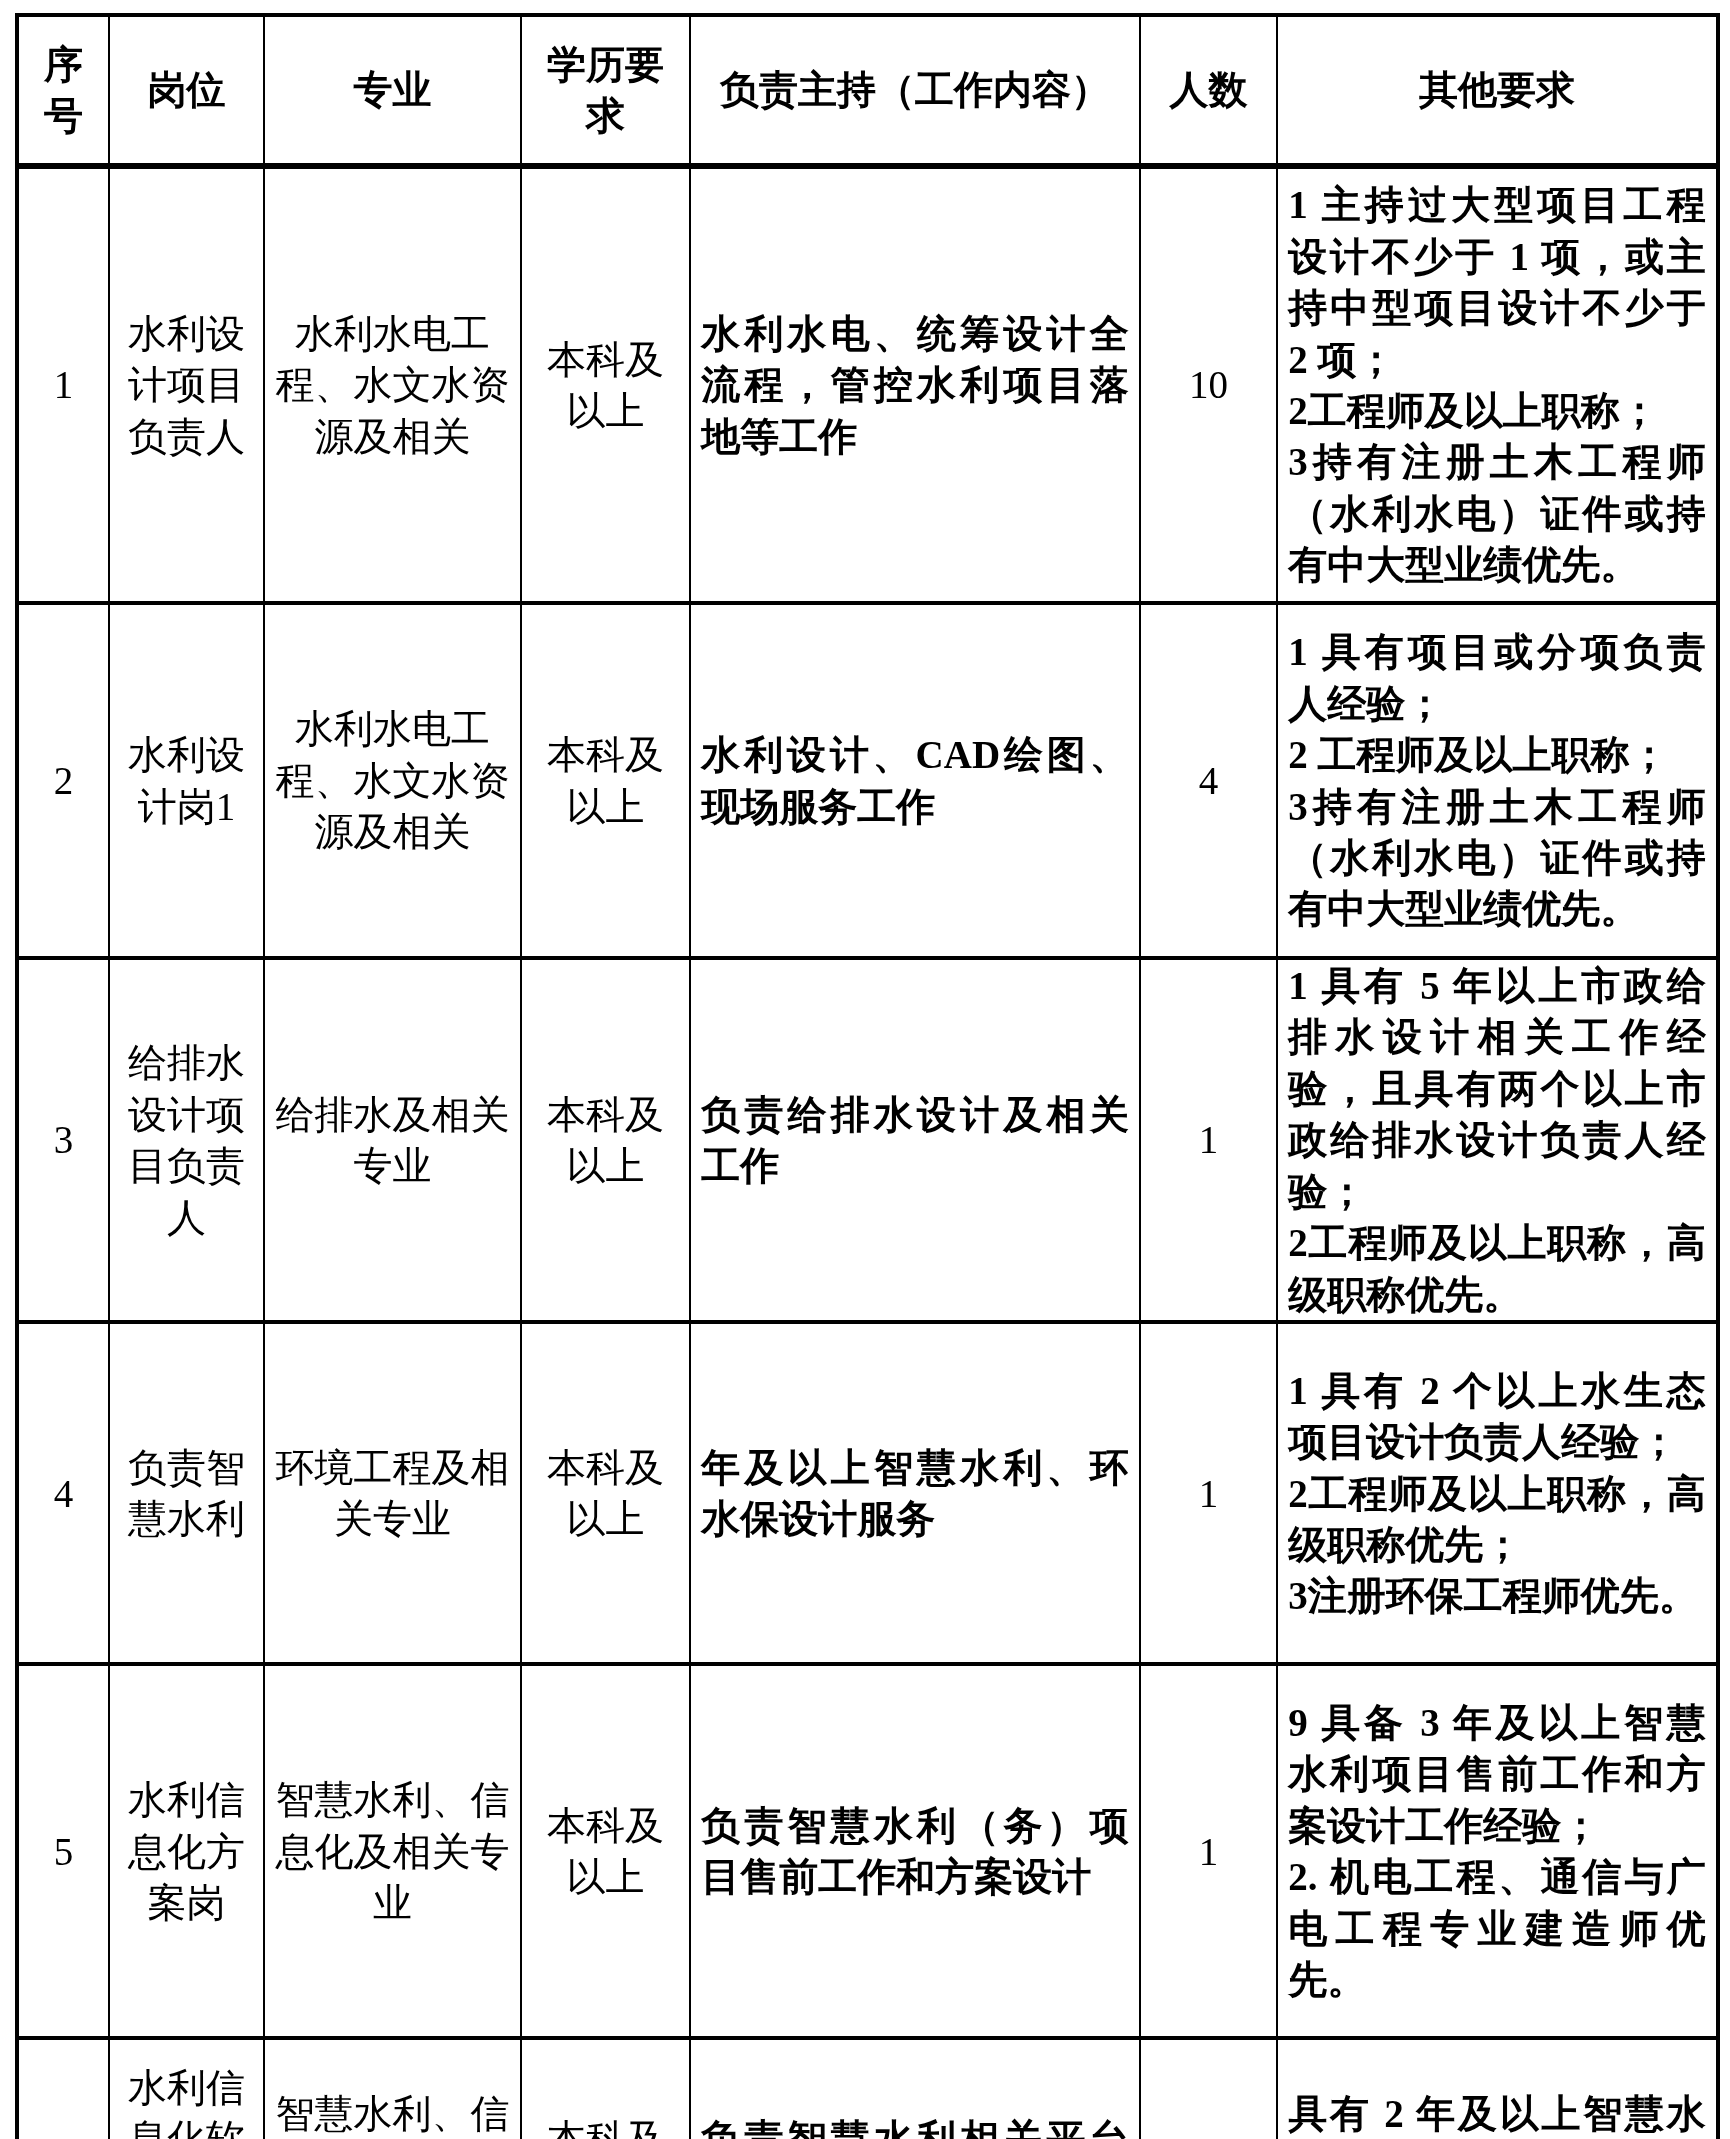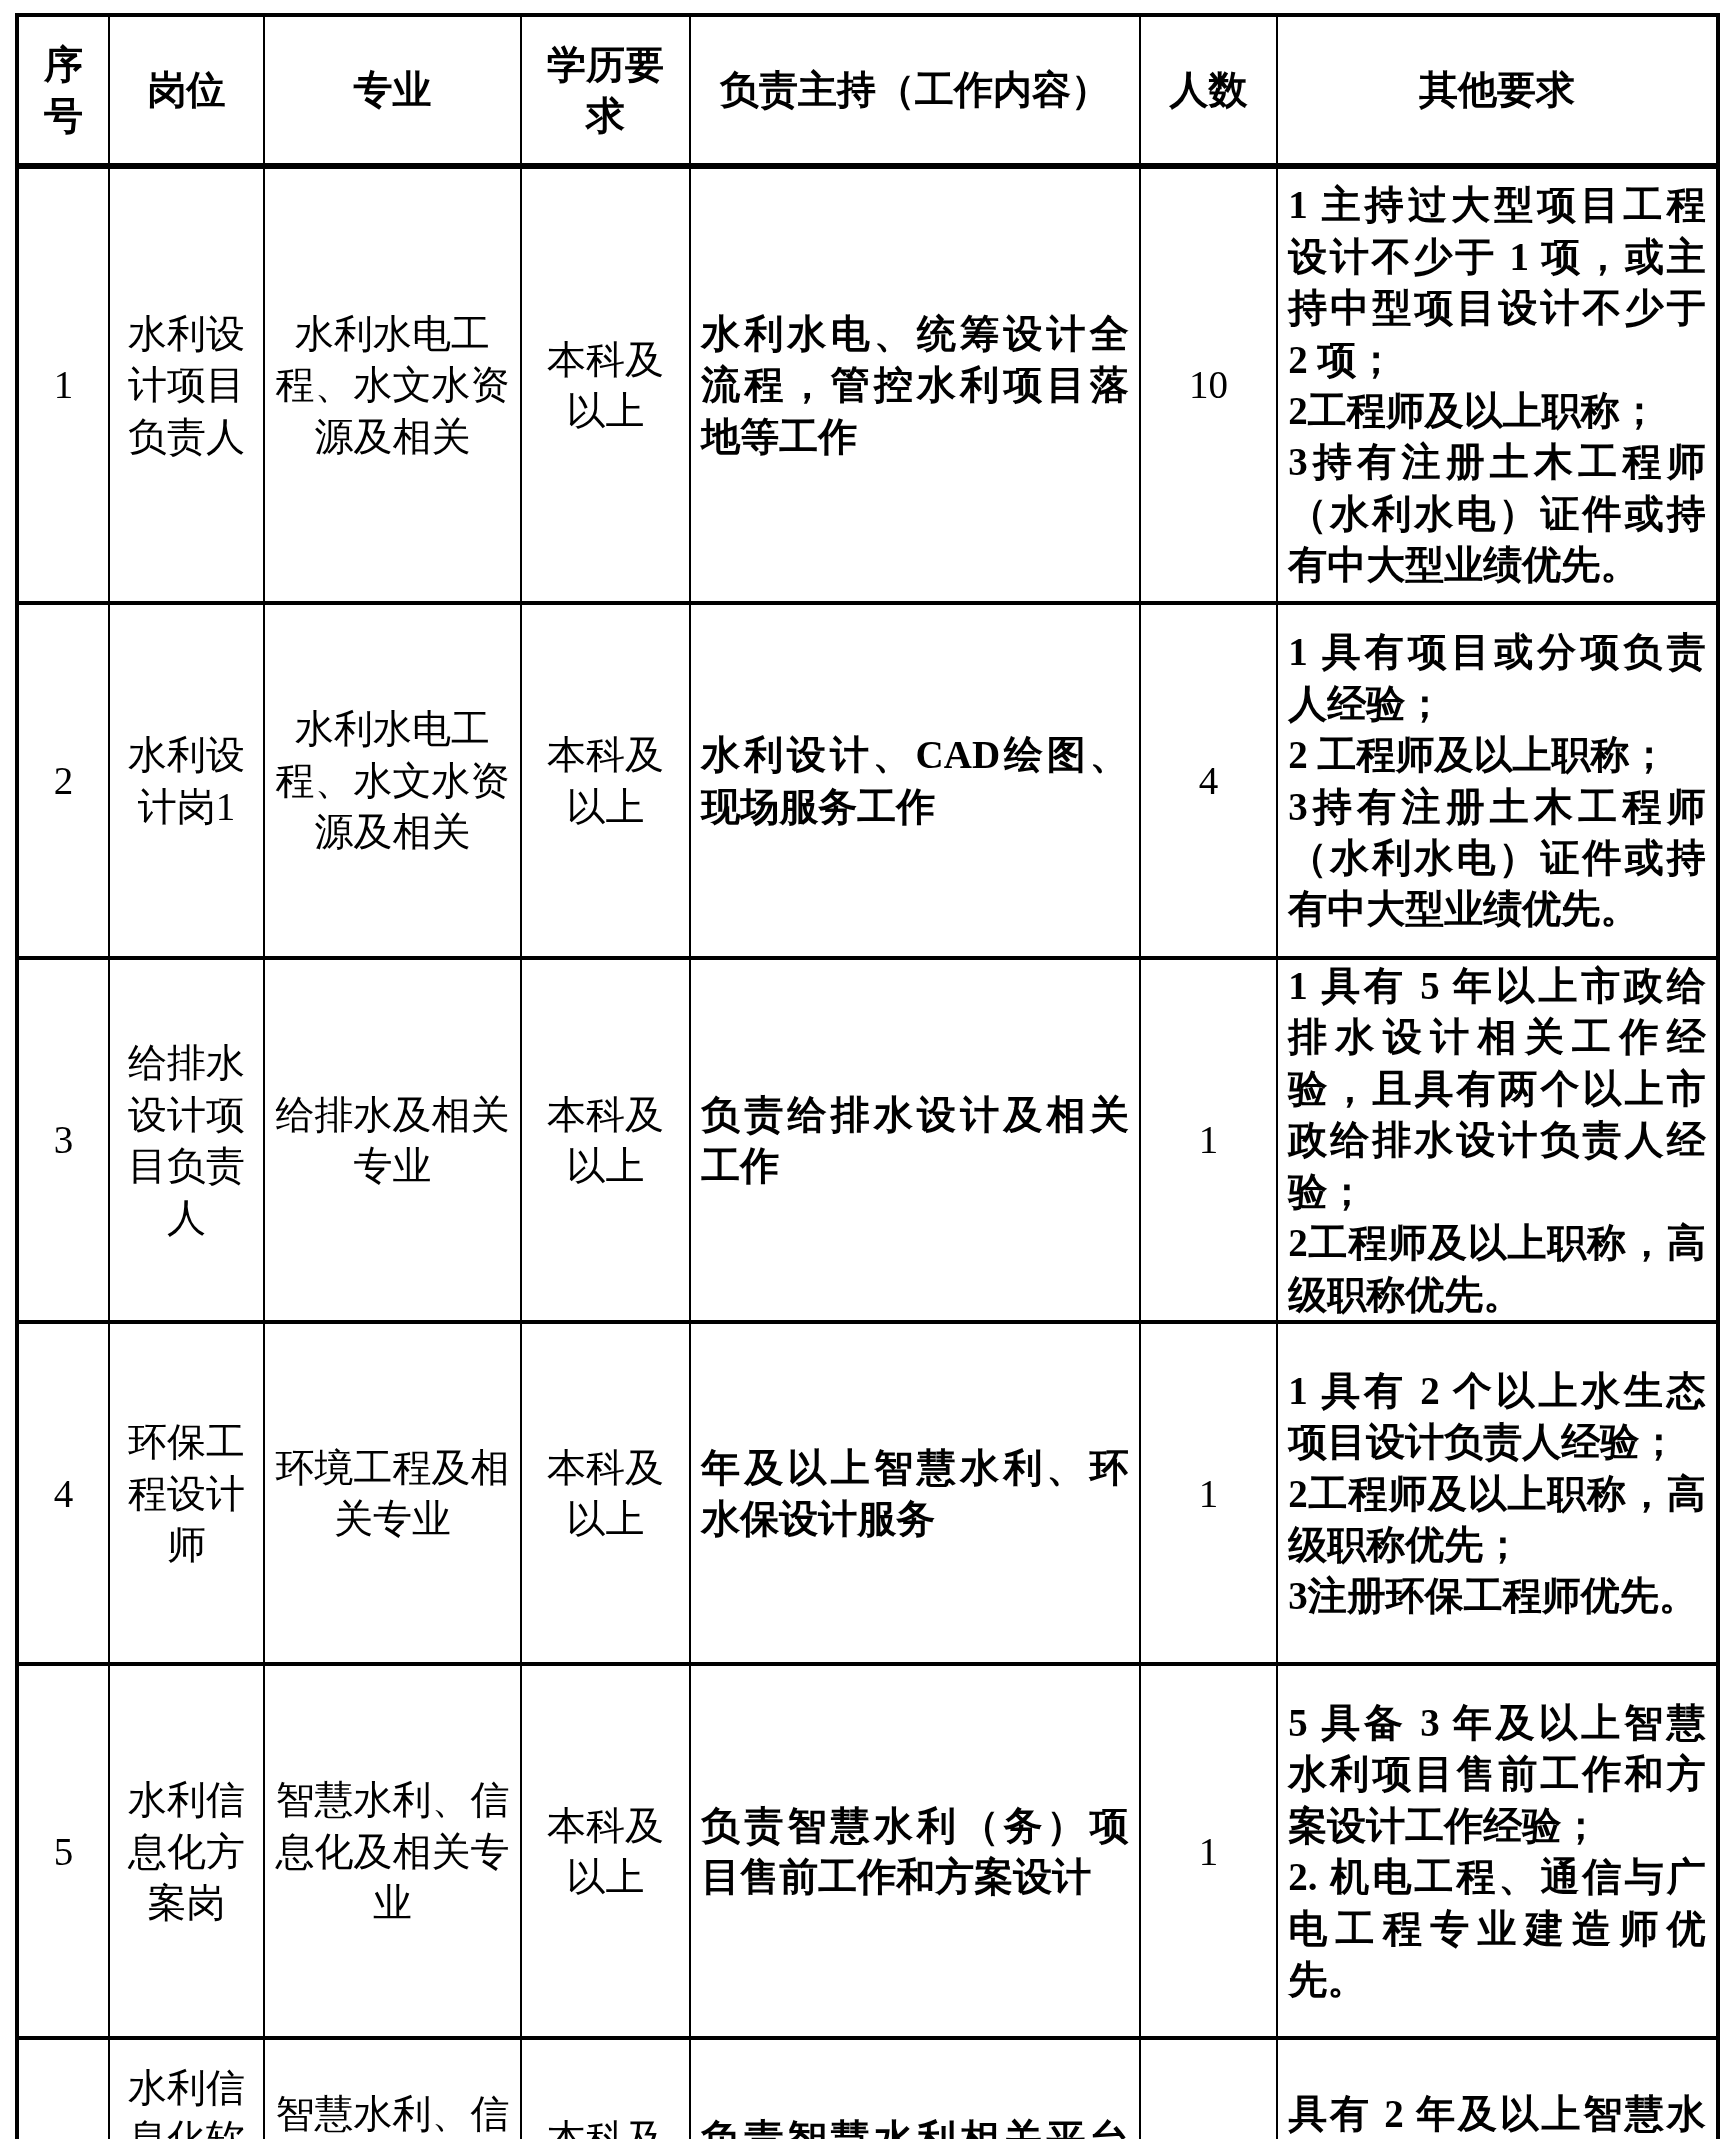--- a/index.html
+++ b/index.html
@@ -108,37 +108,37 @@
         <td class="cell-post">给排水设计项目负责人</td>
         <td class="cell-major">给排水及相关专业</td>
         <td class="cell-edu">本科及以上</td>
         <td class="cell-desc">负责给排水设计及相关工作</td>
         <td class="cell-count">1</td>
         <td class="cell-req">1 具有 5 年以上市政给排水设计相关工作经验，且具有两个以上市政给排水设计负责人经验；
 2工程师及以上职称，高级职称优先。</td>
       </tr>
       <tr class="row-4">
         <td class="cell-seq">4</td>
-        <td class="cell-post">环保工程设计师</td>
+        <td class="cell-post">负责智慧水利</td>
         <td class="cell-major">环境工程及相关专业</td>
         <td class="cell-edu">本科及以上</td>
         <td class="cell-desc">年及以上智慧水利、环水保设计服务</td>
         <td class="cell-count">1</td>
         <td class="cell-req">1 具有 2 个以上水生态项目设计负责人经验；
 2工程师及以上职称，高级职称优先；
 3注册环保工程师优先。</td>
       </tr>
       <tr class="row-5">
         <td class="cell-seq">5</td>
         <td class="cell-post">水利信息化方案岗</td>
         <td class="cell-major">智慧水利、信息化及相关专业</td>
         <td class="cell-edu">本科及以上</td>
         <td class="cell-desc">负责智慧水利（务）项目售前工作和方案设计</td>
         <td class="cell-count">1</td>
-        <td class="cell-req">5 具备 3 年及以上智慧水利项目售前工作和方案设计工作经验；
+        <td class="cell-req">9 具备 3 年及以上智慧水利项目售前工作和方案设计工作经验；
 2. 机电工程、通信与广电工程专业建造师优先。</td>
       </tr>
       <tr class="row-6">
         <td class="cell-seq seq-no-bottom">6</td>
         <td class="cell-post">水利信息化软件开发岗</td>
         <td class="cell-major">智慧水利、信息化及相关专业</td>
         <td class="cell-edu">本科及以上</td>
         <td class="cell-desc">负责智慧水利相关平台的开发</td>
         <td class="cell-count">1</td>
         <td class="cell-req">具有 2 年及以上智慧水利、水务软件开发工作经验；</td>

